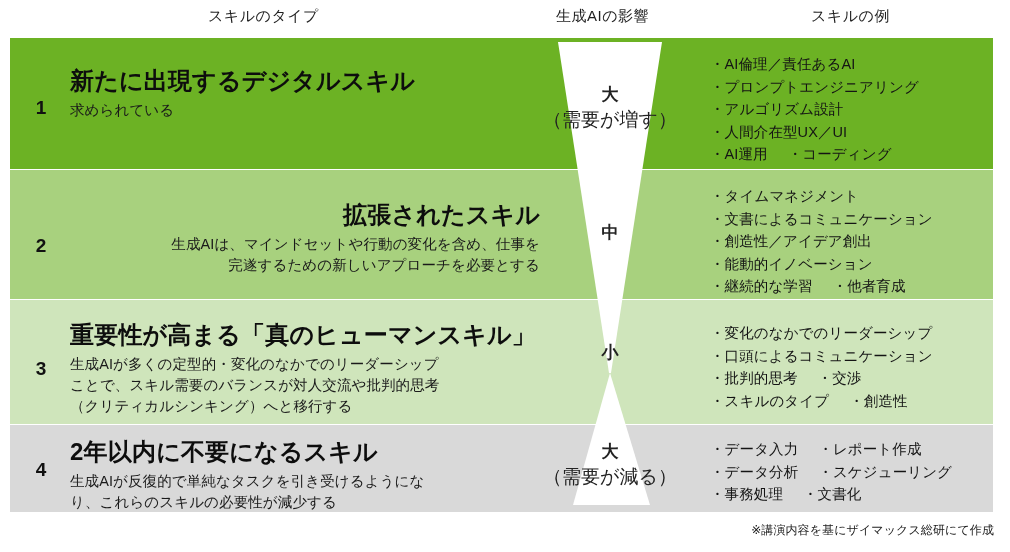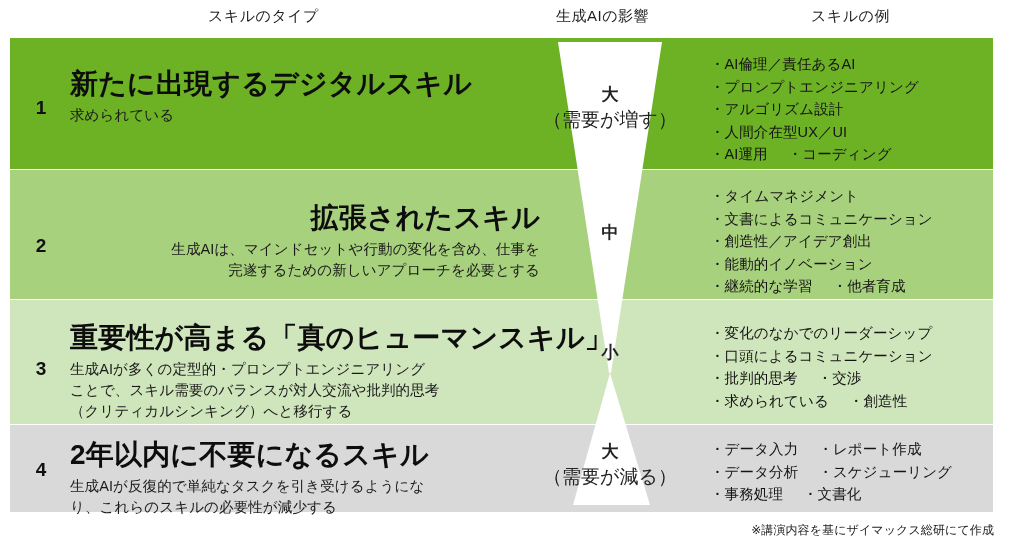--- a/index.html
+++ b/index.html
@@ -76,21 +76,21 @@
     position: absolute;
     left: 60px;
     width: 470px;
   }
   .row-1 .type-cell { top: 28px; }
   .row-2 .type-cell { top: 30px; text-align: right; }
   .row-3 .type-cell { top: 20px; }
   .row-4 .type-cell { top: 12px; }
 
   .type-title {
-    font-size: 28px;
+    font-size: 24px;
     font-weight: bold;
     color: #0d0d0d;
     line-height: 1.25;
     letter-spacing: .2px;
     margin: 0 0 4px 0;
     white-space: nowrap;
   }
   .type-desc {
     font-size: 14.5px;
     font-weight: 400;
@@ -208,29 +208,29 @@
       <div class="example-line"><span>・創造性／アイデア創出</span><span class="second"></span></div>
       <div class="example-line"><span>・能動的イノベーション</span><span class="second"></span></div>
       <div class="example-line"><span>・継続的な学習</span><span class="second">・他者育成</span></div>
     </div>
   </div>
 
   <div class="row row-3">
     <div class="row-index">3</div>
     <div class="type-cell">
       <div class="type-title">重要性が高まる「真のヒューマンスキル」</div>
-      <div class="type-desc">生成AIが多くの定型的・プロンプトエンジニアリング</div>
+      <div class="type-desc">生成AIが多くの定型的・変化のなかでのリーダーシップ</div>
       <div class="type-desc">ことで、スキル需要のバランスが対人交流や批判的思考</div>
       <div class="type-desc">（クリティカルシンキング）へと移行する</div>
     </div>
     <div class="examples-cell">
       <div class="example-line"><span>・変化のなかでのリーダーシップ</span><span class="second"></span></div>
       <div class="example-line"><span>・口頭によるコミュニケーション</span><span class="second"></span></div>
       <div class="example-line"><span>・批判的思考</span><span class="second">・交渉</span></div>
-      <div class="example-line"><span>・求められている</span><span class="second">・創造性</span></div>
+      <div class="example-line"><span>・スキルのタイプ</span><span class="second">・創造性</span></div>
     </div>
   </div>
 
   <div class="row row-4">
     <div class="row-index">4</div>
     <div class="type-cell">
       <div class="type-title">2年以内に不要になるスキル</div>
       <div class="type-desc">生成AIが反復的で単純なタスクを引き受けるようにな</div>
       <div class="type-desc">り、これらのスキルの必要性が減少する</div>
     </div>

